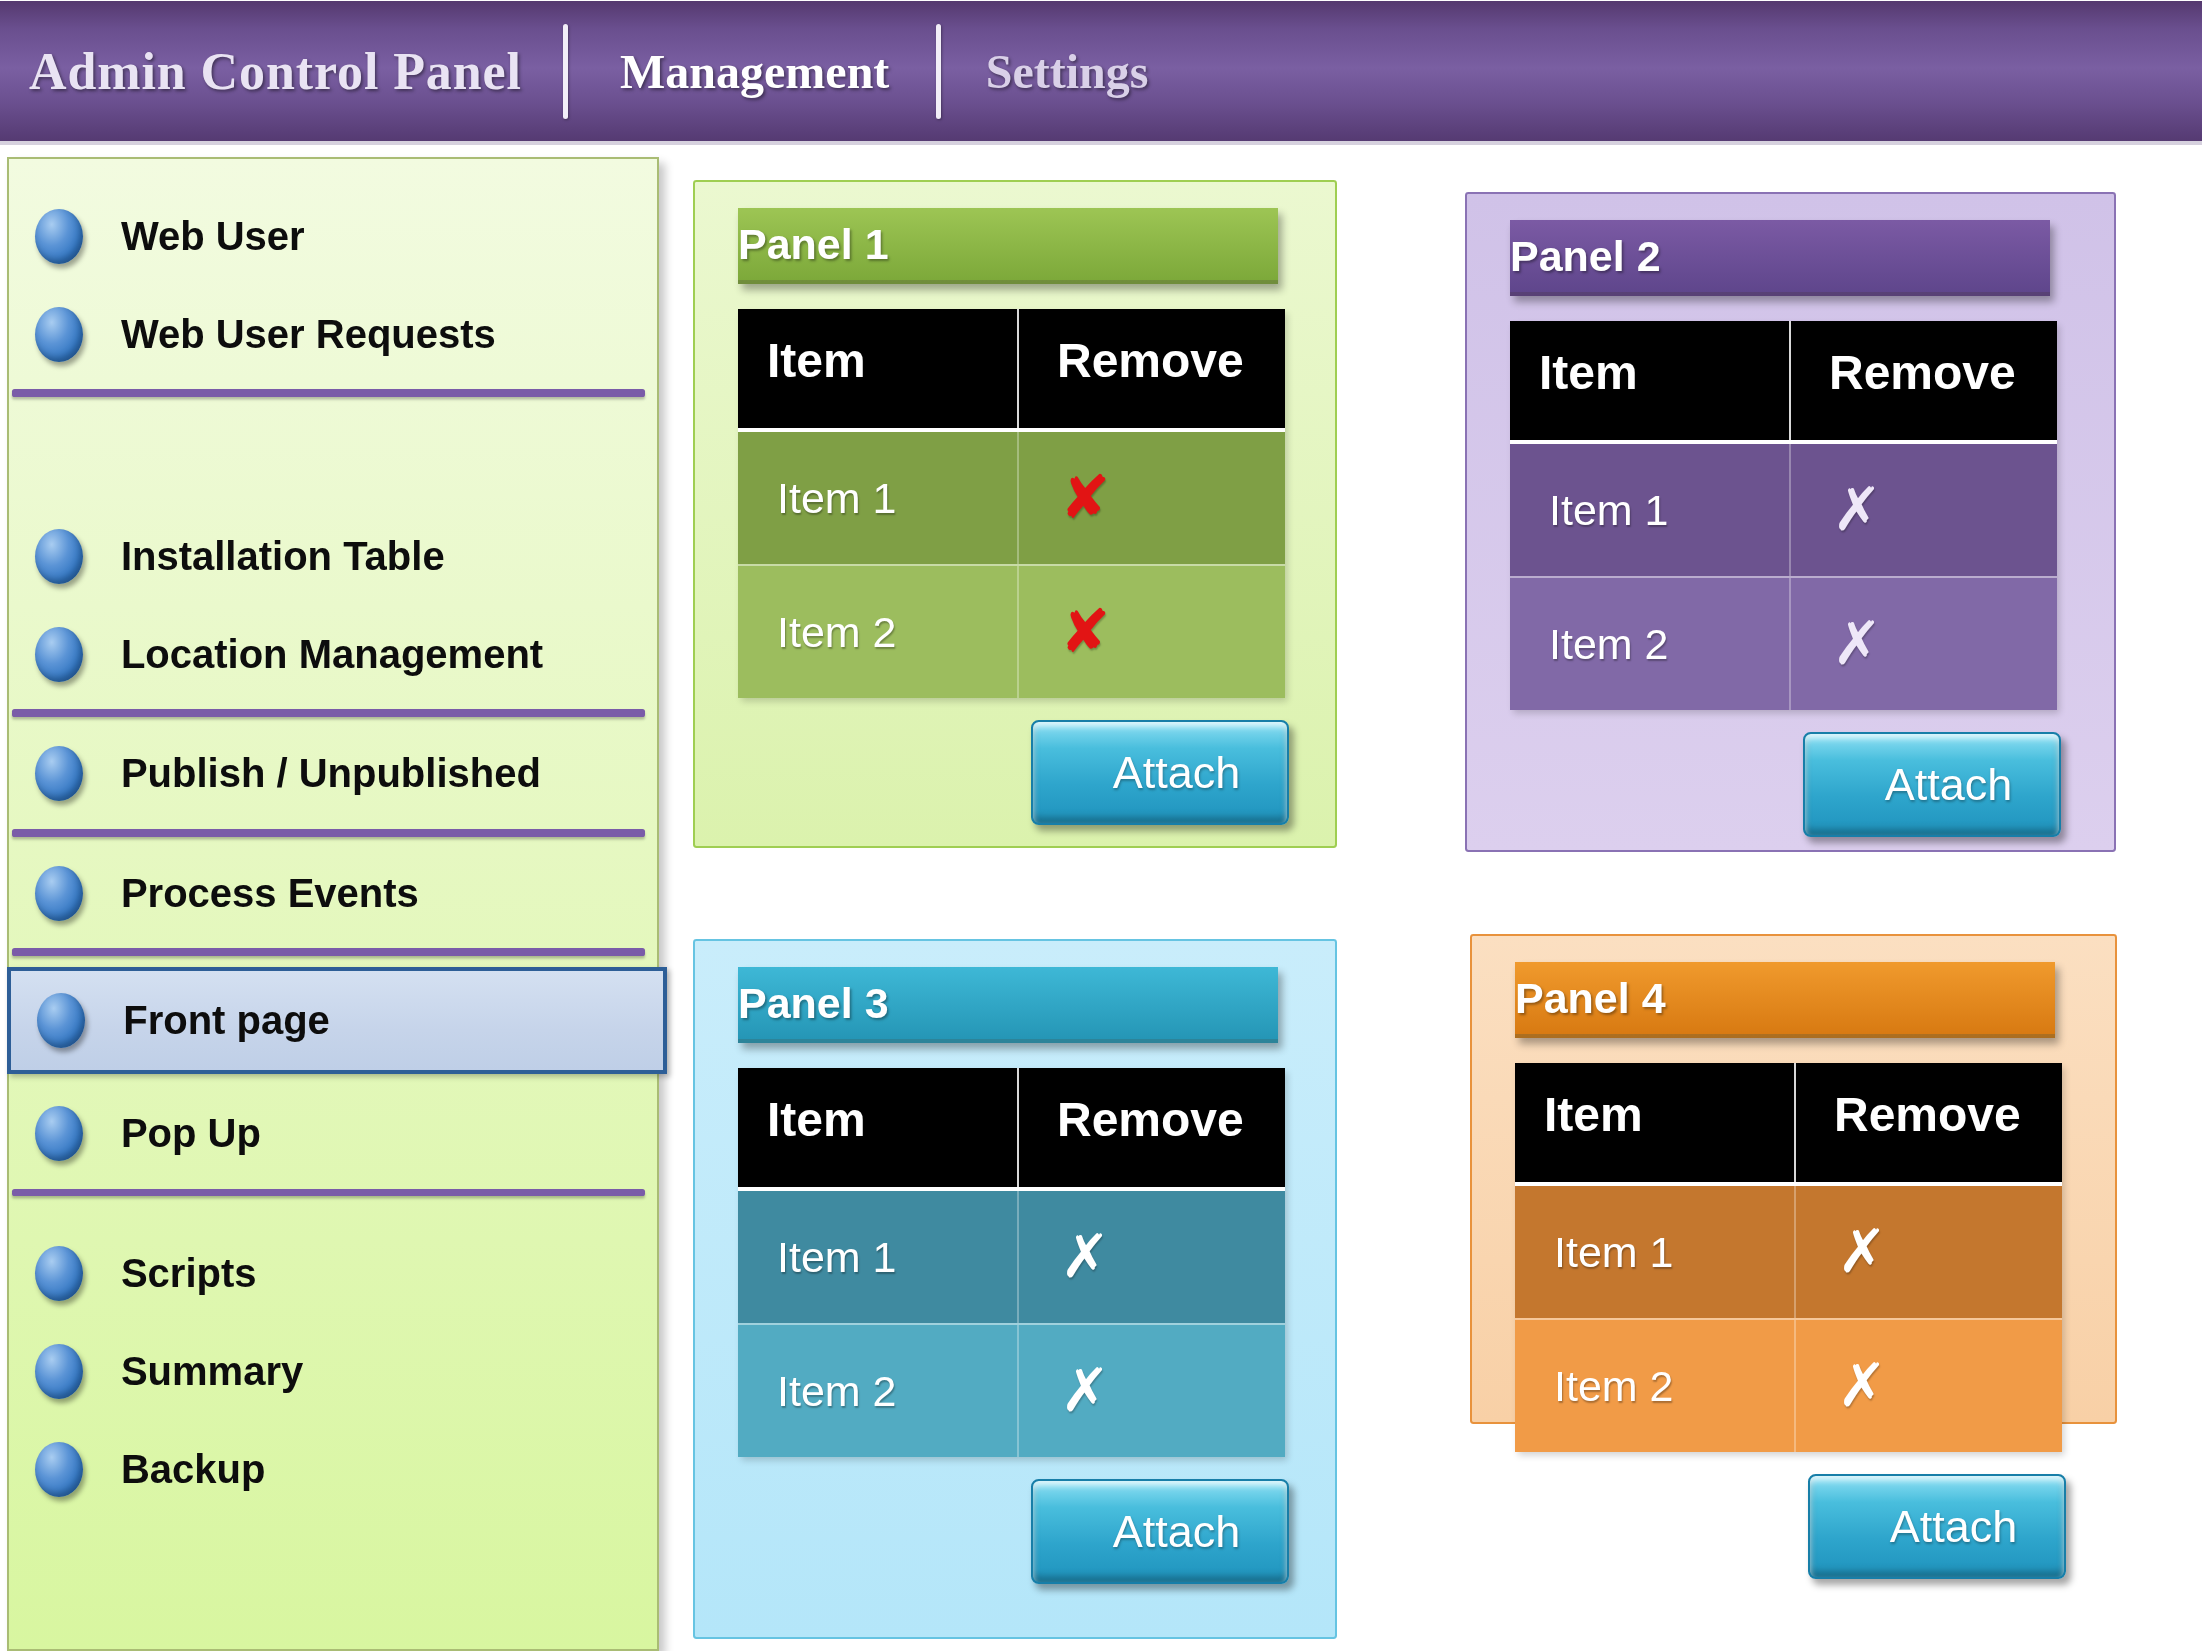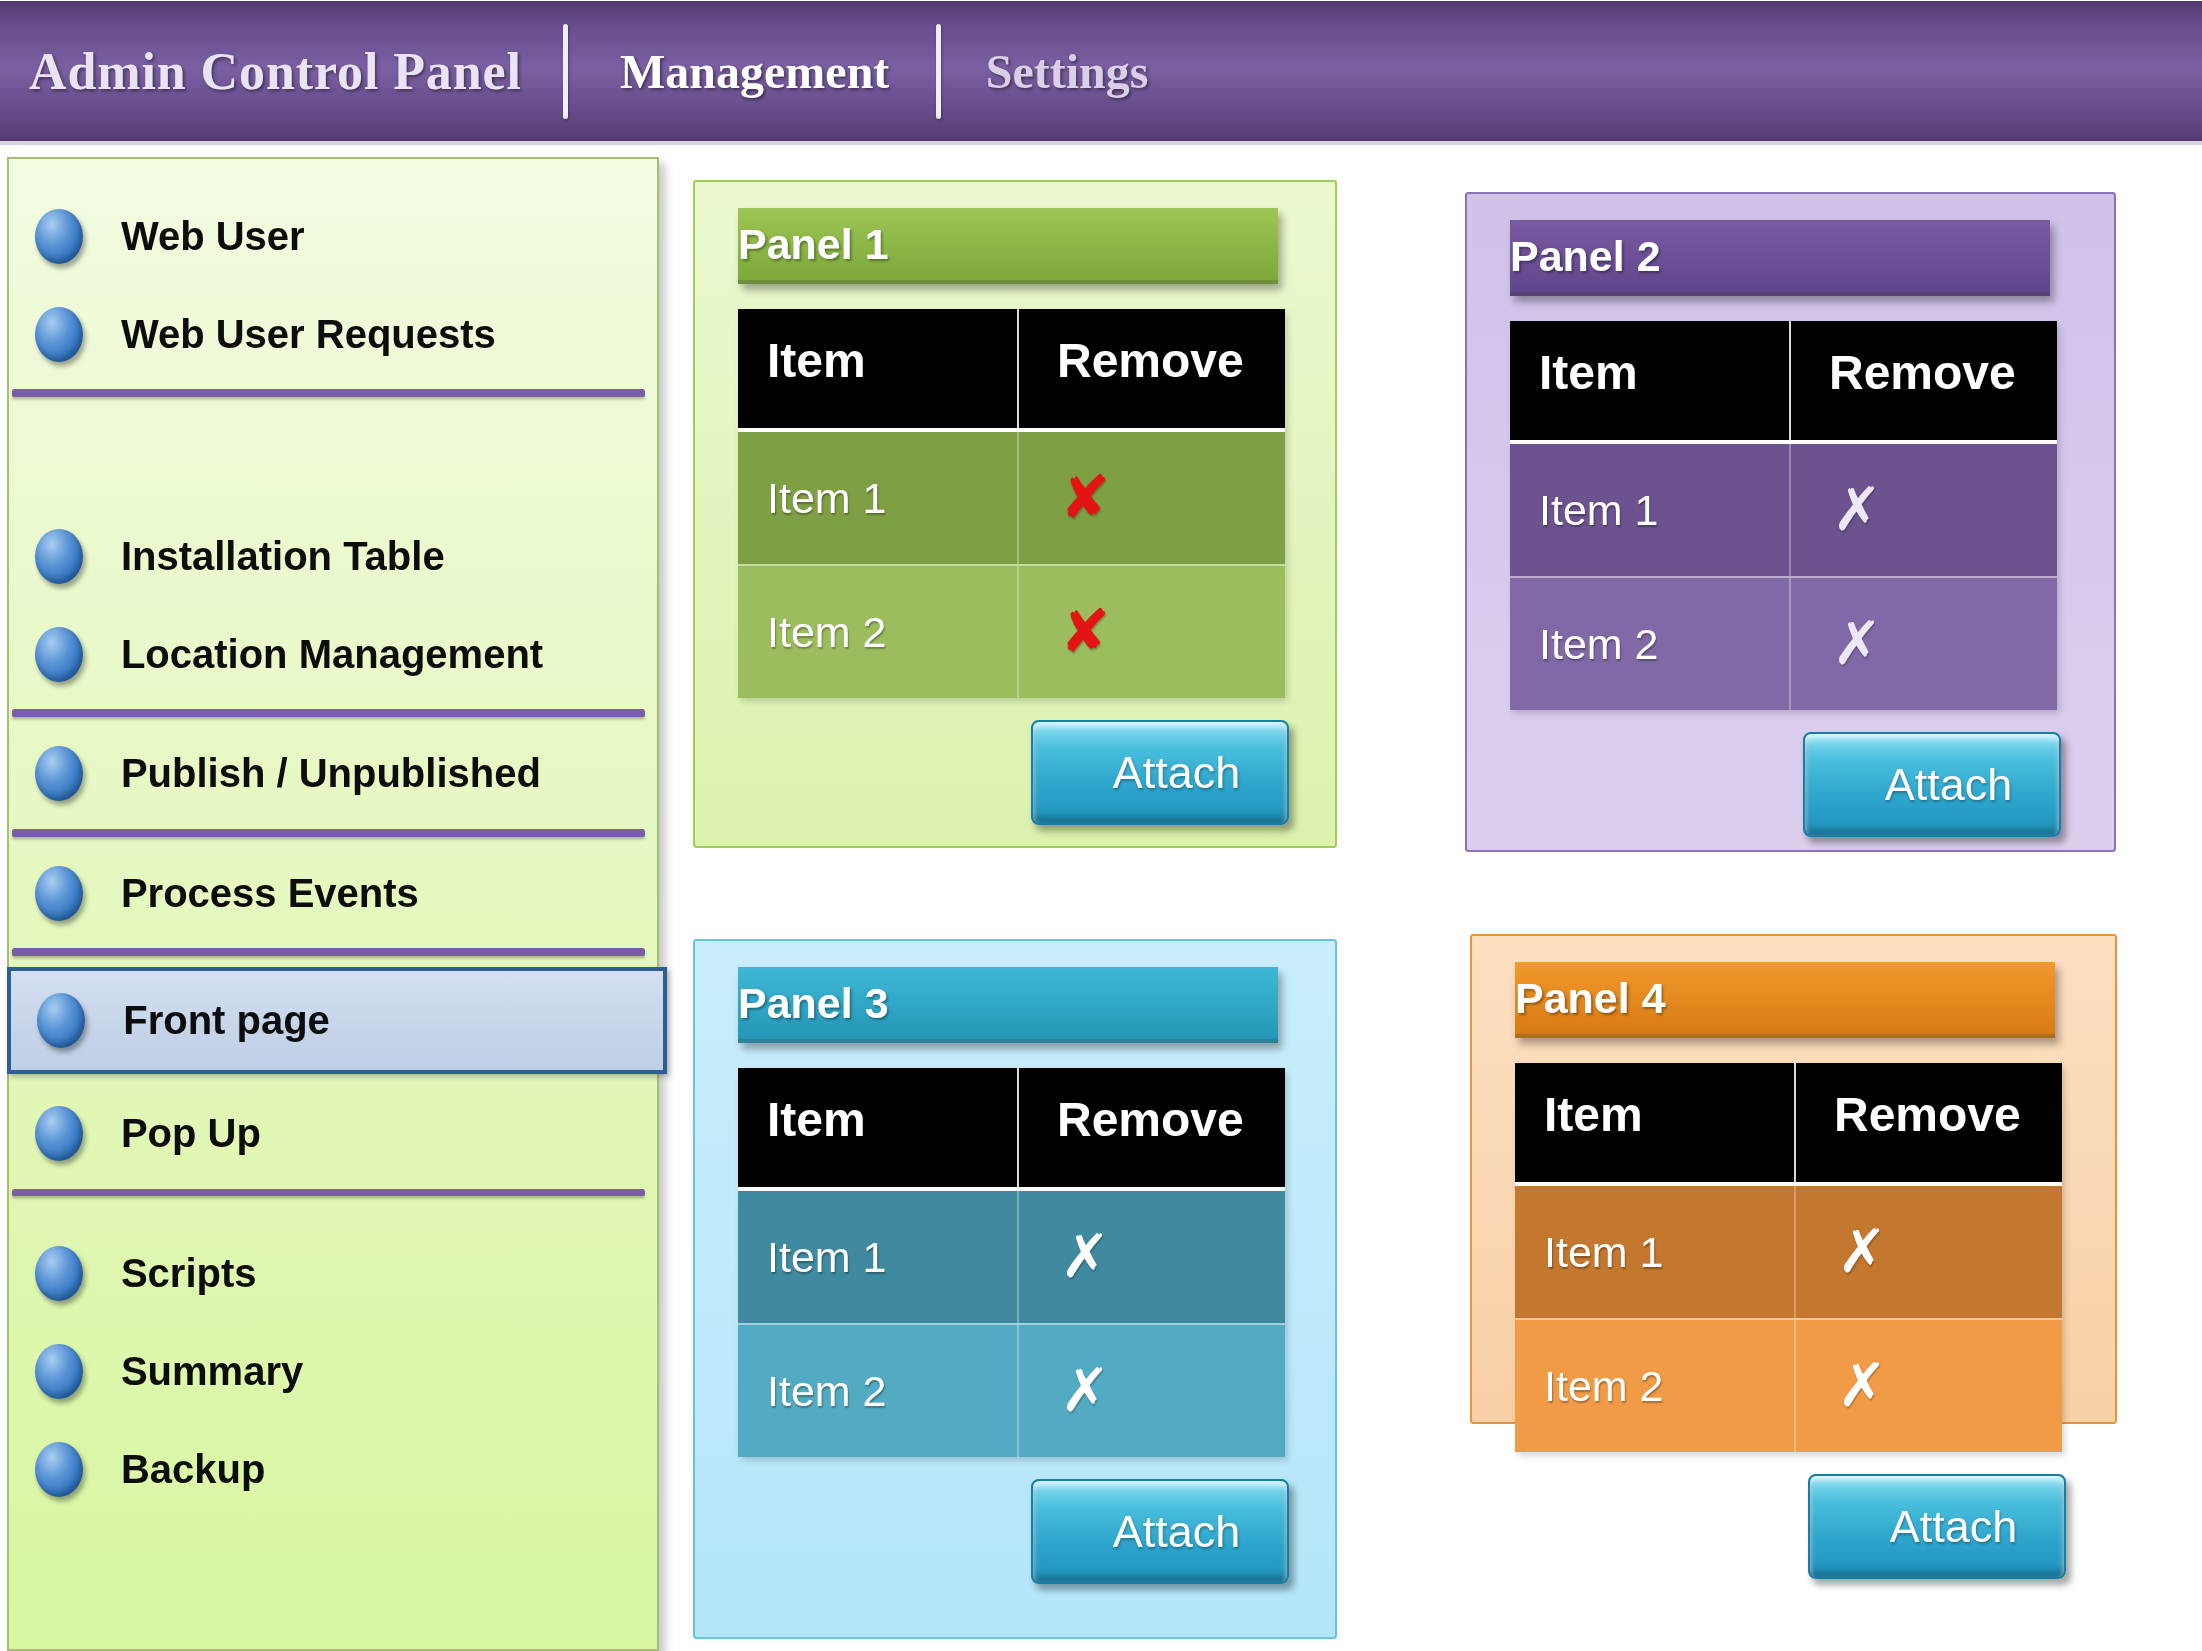--- a/index.html
+++ b/index.html
@@ -88,21 +88,21 @@
     box-shadow:2.6px 4.3px 6.9px rgba(0,0,0,0.18);
   }
   .t-header{
     height:119px;background:var(--th-bg,#000);display:flex;
     color:var(--th-text,#fff);font-weight:bold;font-size:48px;
     border-bottom:4.3px solid #ffffff;
   }
   .t-header .c1{width:51%;box-sizing:border-box;padding:24px 0 0 29px;}
   .t-header .c2{width:49%;box-sizing:border-box;padding:24px 12px 0 38px;border-left:2.6px solid rgba(255,255,255,0.85);}
   .t-row{height:132px;display:flex;color:#ffffff;font-size:43px;}
-  .t-row .c1{width:51%;box-sizing:border-box;padding-left:29px;display:flex;align-items:center;
+  .t-row .c1{width:51%;box-sizing:border-box;padding-left:39px;display:flex;align-items:center;
     text-shadow:0.9px 1.7px 1.7px rgba(0,0,0,0.3);}
   .t-row .c2{width:49%;box-sizing:border-box;padding-left:41px;display:flex;align-items:center;
     border-left:2.6px solid rgba(255,255,255,0.3);}
   .t-row.r1{background:var(--r1);}
   .t-row.r2{background:var(--r2);border-top:2.6px solid rgba(255,255,255,0.45);}
   .x-glyph{font-size:60px;font-weight:bold;line-height:1;cursor:pointer;
     text-shadow:0.9px 1.7px 1.7px rgba(0,0,0,0.25);}
   .attach-btn{
     position:absolute;left:336px;top:538px;width:258px;height:105px;box-sizing:border-box;
     border:2.6px solid #177ea8;border-radius:7.7px;

